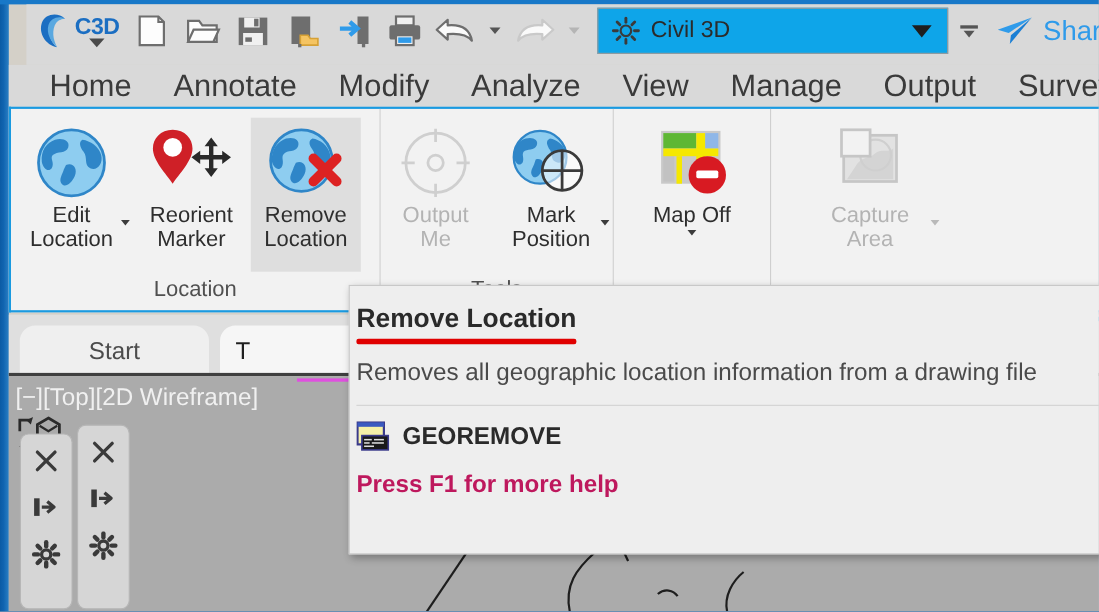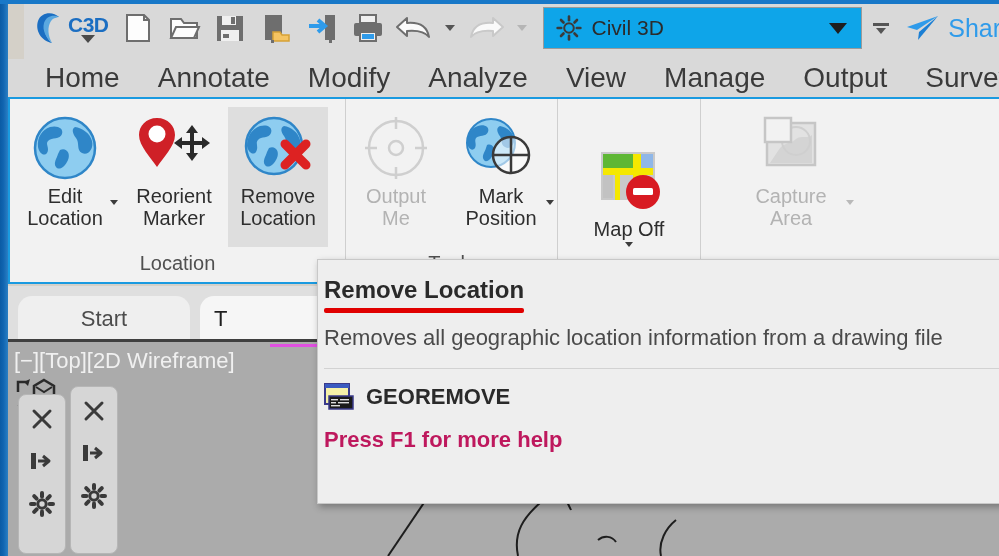--- a/index.html
+++ b/index.html
@@ -453,21 +453,21 @@
             <div class="caret-tiny"></div>
           </div>
         </div>
 
       </div>
       <div class="panel-title">Tools</div>
     </div>
 
     <div class="panel" style="width:143px;">
       <div class="panel-body" style="justify-content:center;">
-        <div class="btn-big" style="width:130px;justify-content:flex-end;">
+        <div class="btn-big" style="width:130px;">
           <div class="icon-wrap">
             <svg width="72" height="70" viewBox="0 0 72 70">
               <rect x="8" y="6" width="54" height="48" fill="#c9c9c9"></rect>
               <rect x="10" y="8" width="30" height="14" fill="#5eb734"></rect>
               <rect x="48" y="8" width="12" height="14" fill="#8fb7e8"></rect>
               <rect x="10" y="24" width="10" height="28" fill="#c2c2c2"></rect>
               <g fill="#f5e800">
                 <rect x="40" y="8" width="8" height="46"></rect>
                 <rect x="10" y="22" width="50" height="7"></rect>
                 <rect x="22" y="29" width="5" height="25"></rect>

